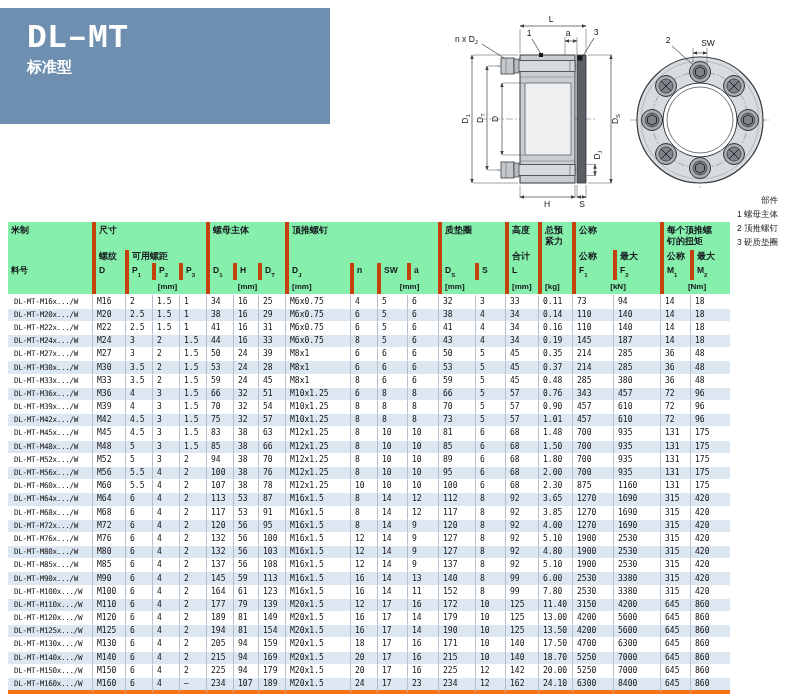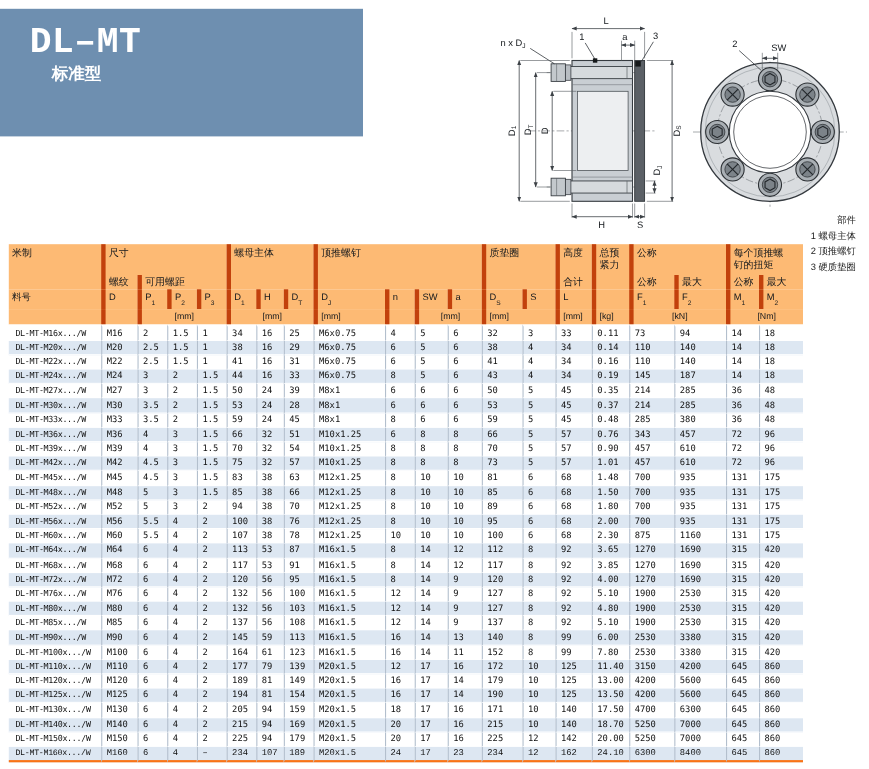--- a/index.html
+++ b/index.html
@@ -4,21 +4,21 @@
 <style>
   html,body{margin:0;padding:0;background:#fff;}
   .page{position:relative;width:790px;height:699px;background:#fff;overflow:hidden;
         font-family:"Liberation Sans",sans-serif;color:#1a1a1a;}
 
   
   .banner{position:absolute;left:0;top:8px;width:330px;height:116px;background:#6e8fb0;
           color:#fff;box-sizing:border-box;padding:12px 0 0 27px;font-family:Liberation Mono, monospace;}
   .banner-title{font-size:33px;font-weight:bold;letter-spacing:.5px;line-height:38px;}
   .banner-sub{font-size:15px;font-weight:bold;line-height:21px;margin-top:6px;}
-  .banner-sub2{font-size:15px;font-weight:bold;line-height:21px;margin-left:20px;}
+  .banner-sub2{font-size:15px;font-weight:bold;line-height:21px;}
 
   
   .side-svg{position:absolute;left:425px;top:5px;}
   .front-svg{position:absolute;left:622px;top:22px;}
   .dim{stroke:#3c4146;stroke-width:.7;fill:none;}
   .ext{stroke:#555a5f;stroke-width:.55;fill:none;}
   .cl{stroke:#787d82;stroke-width:.6;fill:none;stroke-dasharray:7 2 2 2;}
   .ldr{stroke:#2e3338;stroke-width:.7;fill:none;}
   text.dl{font-family:"Liberation Sans",sans-serif;font-size:8.5px;fill:#14181c;}
   .scr-o{fill:#a9afb4;stroke:#2c3034;stroke-width:1;}
@@ -26,35 +26,35 @@
   .scr-l{stroke:#23272b;stroke-width:1;}
   .scr-h{fill:none;stroke:#23272b;stroke-width:1;}
 
   
   .legend{position:absolute;left:737px;top:193px;font-size:8.5px;line-height:14px;color:#1c1c1c;text-align:right;}
 
   
   .tblwrap{position:absolute;left:8px;top:222px;}
   table.spec{border-collapse:separate;border-spacing:0;table-layout:fixed;width:722px;}
   table.spec td{box-sizing:border-box;white-space:nowrap;overflow:hidden;}
-  thead td{background:#fdba74;color:#14181c;vertical-align:top;}
+  thead td{background:#86efac;color:#14181c;vertical-align:top;font-weight:bold;}
   .hr1 td{height:28px;font-size:9px;padding:3px 0 0 3px;line-height:11px;}
   .hr2 td{height:13px;font-size:9px;padding:0 0 0 3px;line-height:12px;}
   .hr3 td{height:15px;font-size:8.5px;padding:1px 0 0 3px;line-height:12px;margin-left:42px;}
   .hr4 td{height:14px;font-size:8px;padding:1px 0 0 3px;line-height:11px;}
   thead sub{font-size:6px;position:relative;top:1px;}
   .gb{border-left:4px solid #c2410c;}
   .uc{text-align:center;padding:1px 0 0 0 !important;}
   tbody td{height:13.2px;font-size:8px;line-height:12px;padding:0 0 0 4px;
            border-bottom:1px solid #fff;border-left:1px solid #b3bfcd;
            font-family:"DejaVu Sans Mono","Liberation Mono",monospace;color:#111;}
   tbody td:first-child{border-left:none;font-size:7.6px;letter-spacing:-.3px;padding-left:6px;}
   tbody tr:nth-child(even) td{background:#dde7f2;}
   tbody tr:first-child td{border-top:2px solid #fff;}
-  tbody tr:last-child td{border-bottom:2px solid #f97316;font-family:Liberation Mono, monospace;}
+  tbody tr:last-child td{border-bottom:4px solid #f97316;}
 </style>
 </head>
 <body>
 
 <div class="page">
 
   <div class="banner">
     <div class="banner-title">DL–MT</div>
     <div class="banner-sub2">标准型</div>
   </div>

